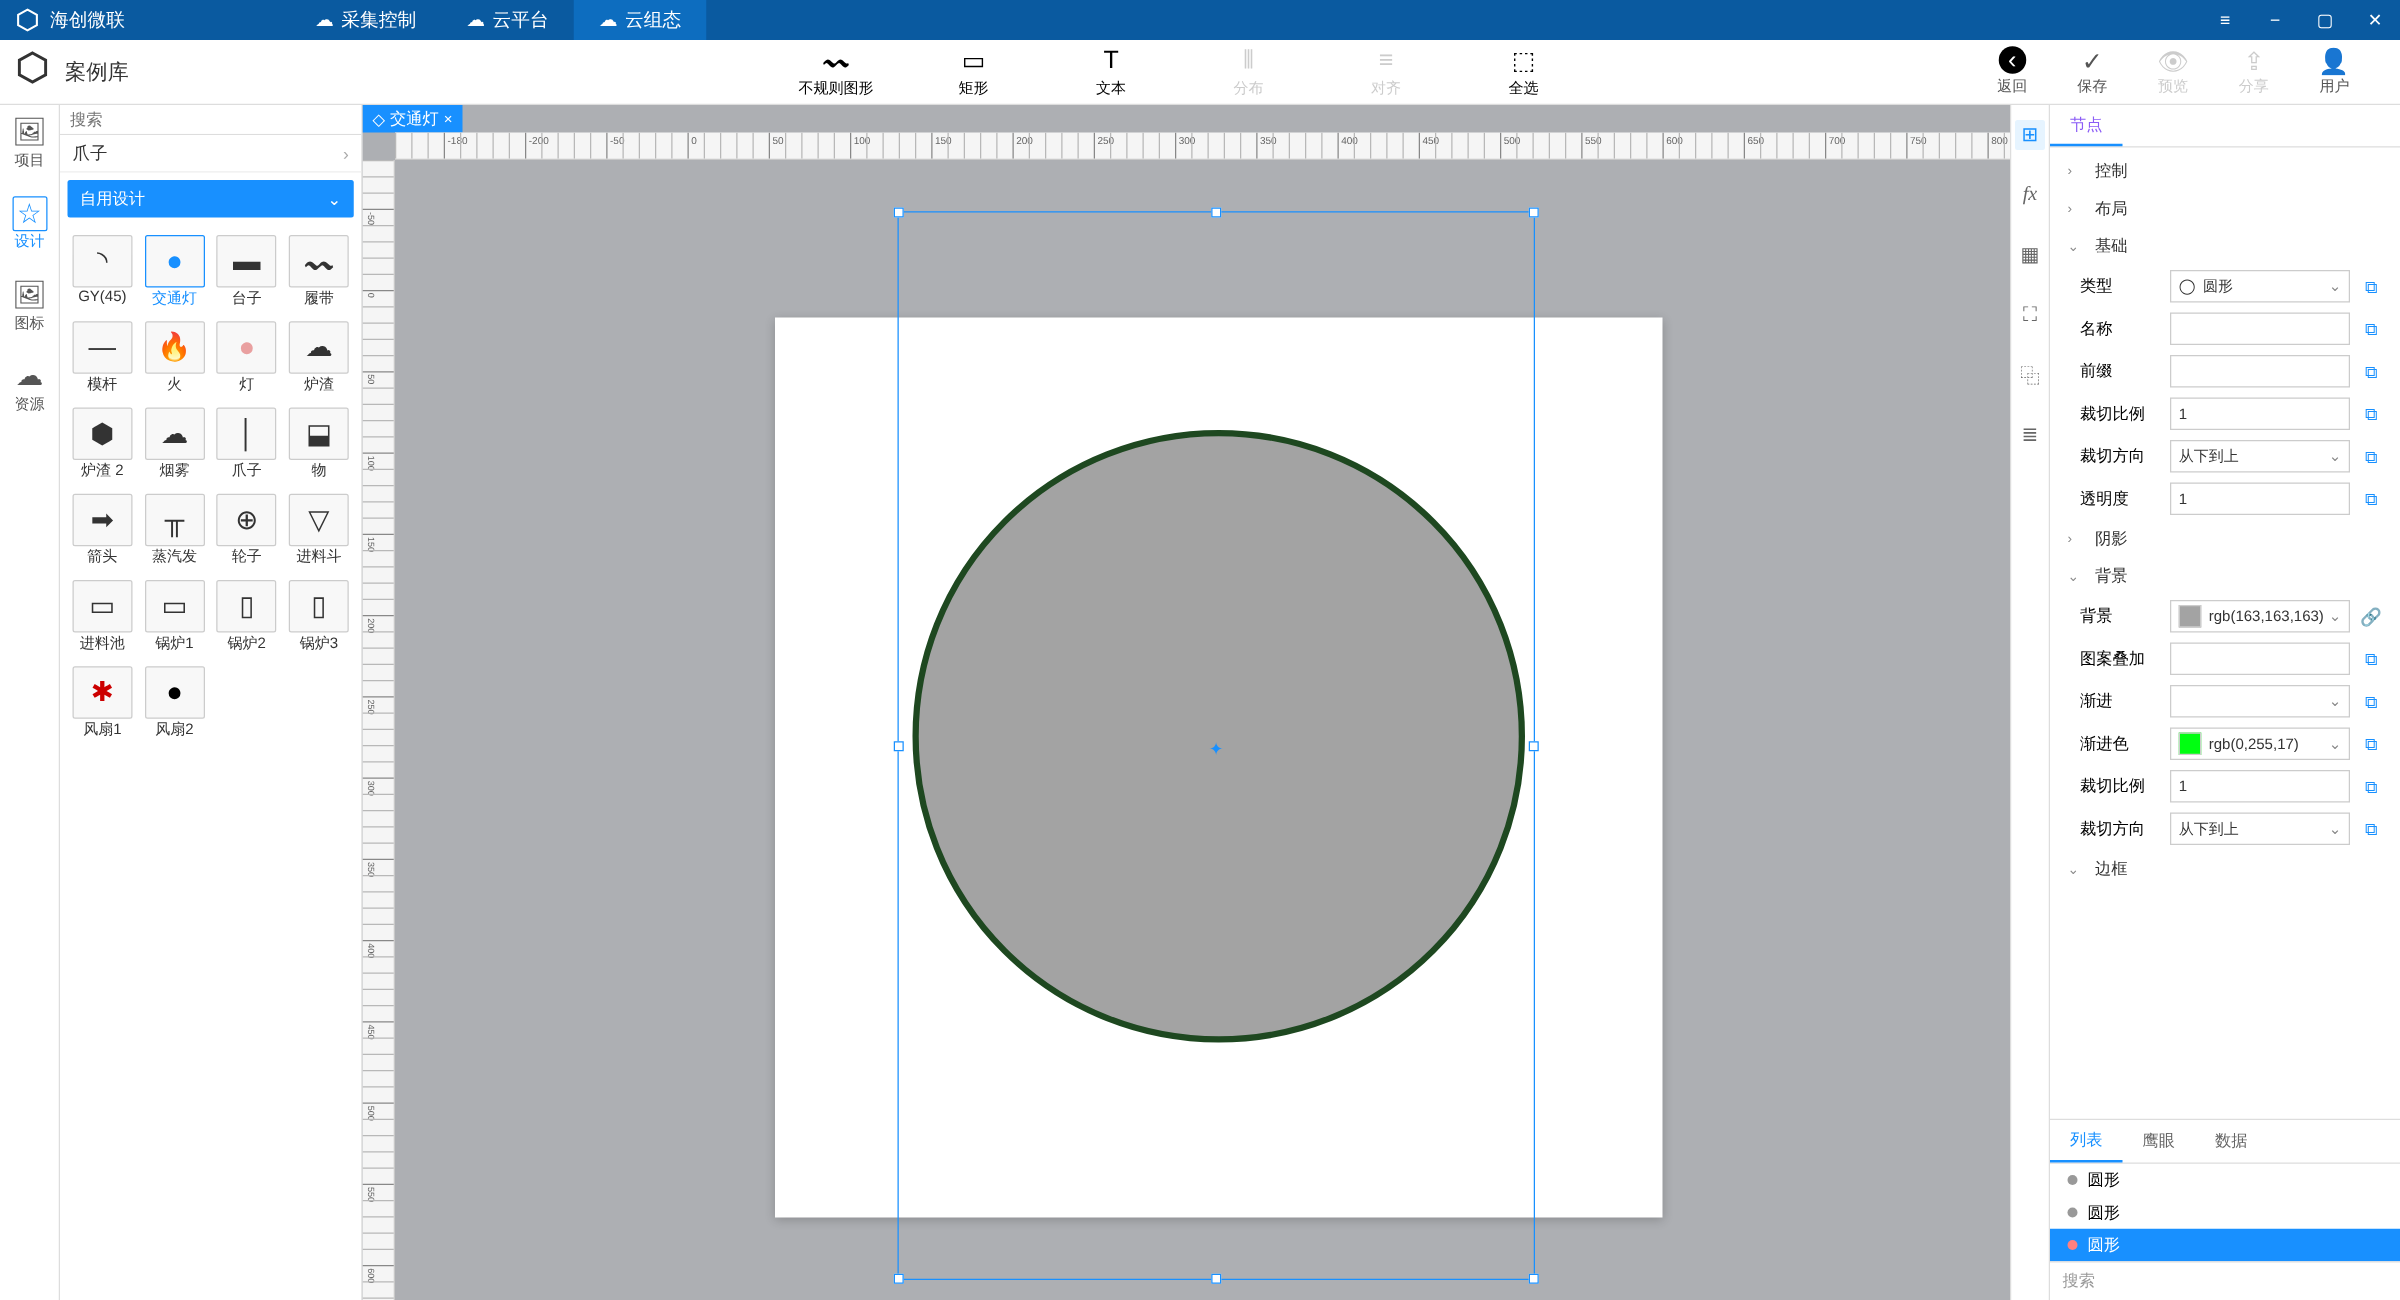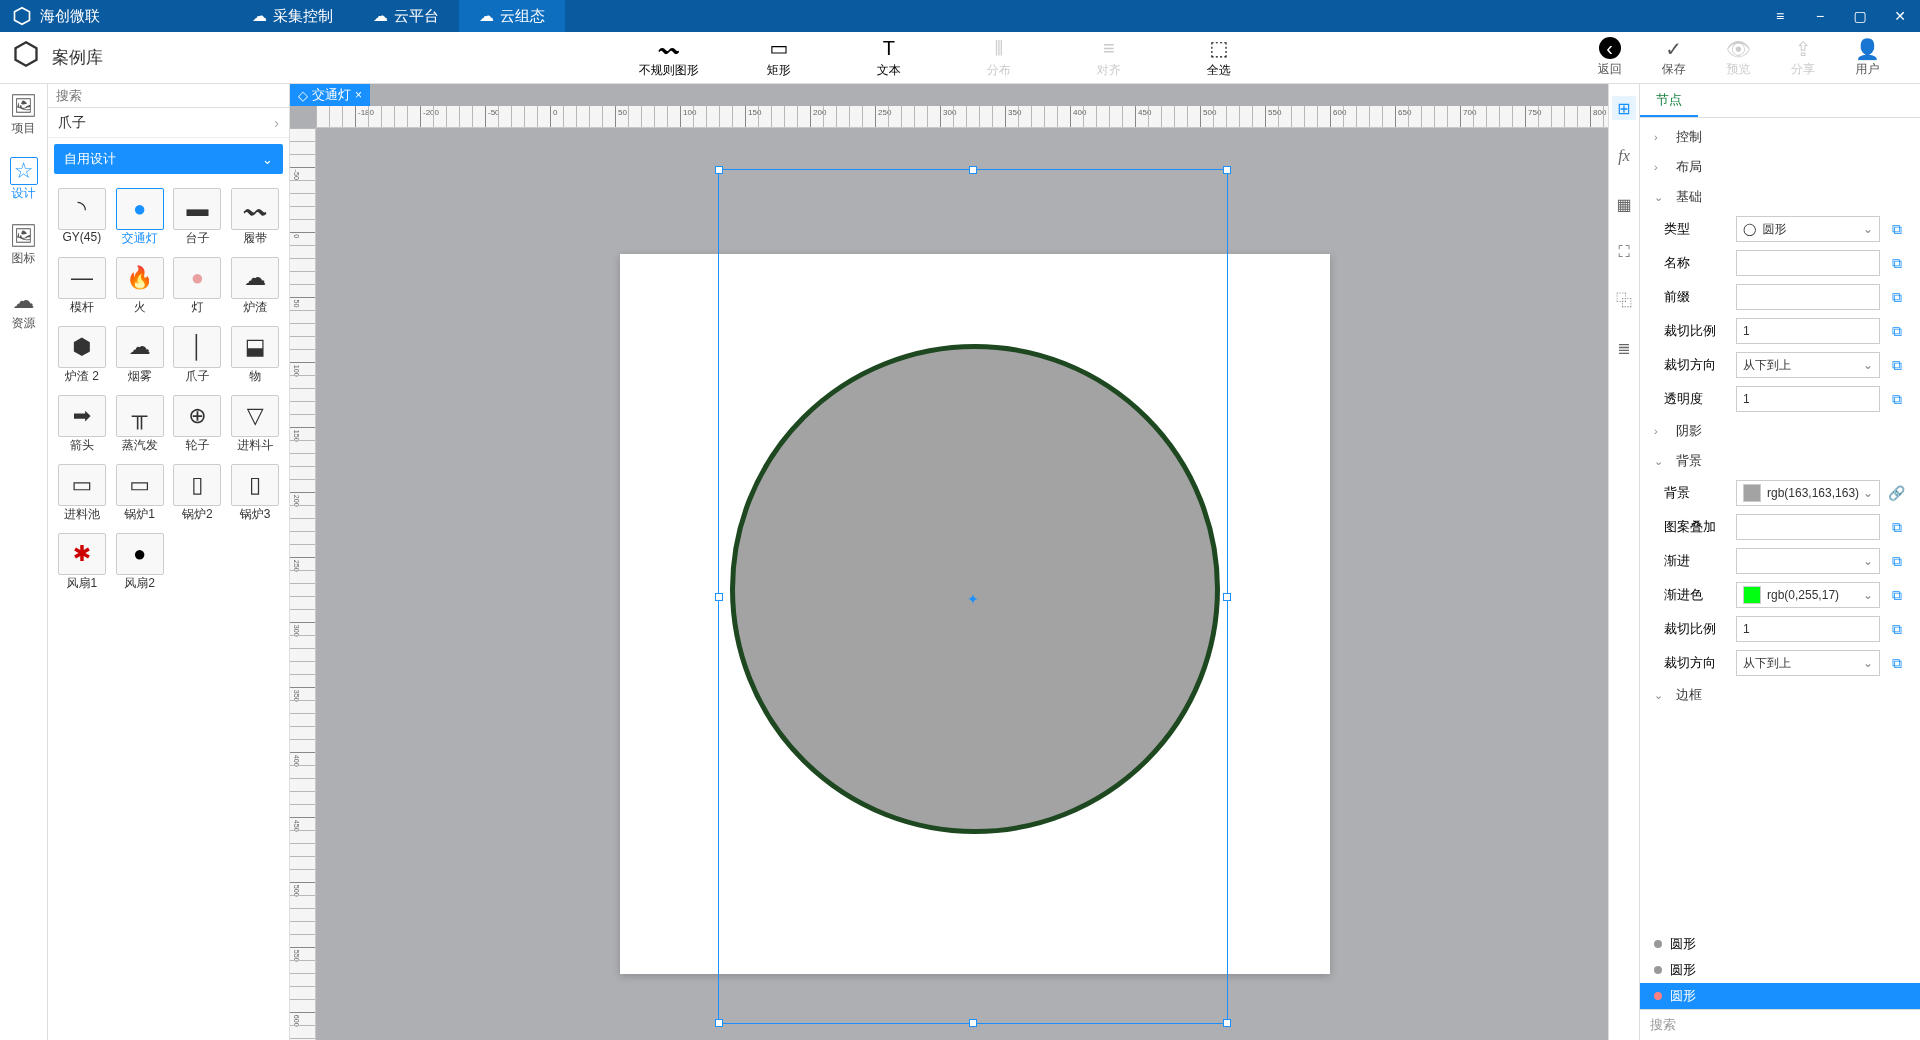--- a/index.html
+++ b/index.html
@@ -62,21 +62,21 @@
 .handle { position:absolute; width:8px; height:8px; background:#fff; border:1px solid #1890ff; }
 .handle.tl { top:-4px; left:-4px; } .handle.tm { top:-4px; left:calc(50% - 4px); } .handle.tr { top:-4px; right:-4px; }
 .handle.ml { top:calc(50% - 4px); left:-4px; } .handle.mr { top:calc(50% - 4px); right:-4px; }
 .handle.bl { bottom:-4px; left:-4px; } .handle.bm { bottom:-4px; left:calc(50% - 4px); } .handle.br { bottom:-4px; right:-4px; }
 .center-mark { position:absolute; top:calc(50% - 6px); left:calc(50% - 6px); color:#1890ff; font-size:14px; }
 .toolstrip { width:32px; border-left:1px solid #ddd; border-right:1px solid #ddd; display:flex; flex-direction:column; align-items:center; padding-top:12px; gap:24px; color:#666; }
 .toolstrip .ts-item { font-size:16px; cursor:pointer; width:24px; height:24px; display:flex; align-items:center; justify-content:center; }
 .toolstrip .ts-item.active { color:#1890ff; background:#e6f4ff; border-radius:2px; }
 .prop-panel { width:280px; display:flex; flex-direction:column; font-size:13px; }
 .prop-tabs { display:flex; border-bottom:1px solid #ddd; height:34px; }
-.prop-tab { padding:0 16px; display:flex; align-items:center; color:#15803d; border-bottom:2px solid #1890ff; cursor:pointer; }
+.prop-tab { padding:0 16px; display:flex; align-items:center; color:#8b5cf6; border-bottom:2px solid #1890ff; cursor:pointer; }
 .prop-body { flex:1; overflow-y:auto; padding:4px 0; }
 .prop-section { padding:6px 14px; display:flex; align-items:center; gap:10px; color:#333; cursor:pointer; }
 .prop-section .chev { font-size:11px; color:#888; width:12px; }
 .prop-row { display:flex; align-items:center; padding:4px 14px 4px 24px; gap:8px; }
 .prop-row label { width:64px; color:#000; flex-shrink:0; }
 .prop-row .field { flex:1; height:26px; border:1px solid #ccc; padding:0 6px; display:flex; align-items:center; font-size:12px; color:#333; }
 .prop-row .field.select::after { content:"⌄"; margin-left:auto; color:#888; }
 .prop-row .swatch { width:18px; height:18px; border:1px solid #ccc; margin-right:6px; flex-shrink:0; }
 .prop-row .link-icon { width:18px; color:#1890ff; text-align:center; font-size:14px; cursor:pointer; }
 .sub-tabs { display:flex; border-top:1px solid #ddd; border-bottom:1px solid #ddd; height:36px; }
@@ -737,20 +737,25 @@
           </div>
           <span class="link-icon">⧉</span>
         </div>
 
       <div class="prop-section">
           <span class="chev">⌄</span>
           <span>边框</span>
         </div>
     </div>
 
+    <div class="sub-tabs" id="sub-tabs">
+        <div class="sub-tab active">列表</div>
+        <div class="sub-tab">鹰眼</div>
+        <div class="sub-tab">数据</div>
+      </div>
     <div class="list-body" id="list-body">
         <div class="list-row">
           <span class="dot"></span>
           <span>圆形</span>
         </div>
         <div class="list-row">
           <span class="dot"></span>
           <span>圆形</span>
         </div>
         <div class="list-row active">

